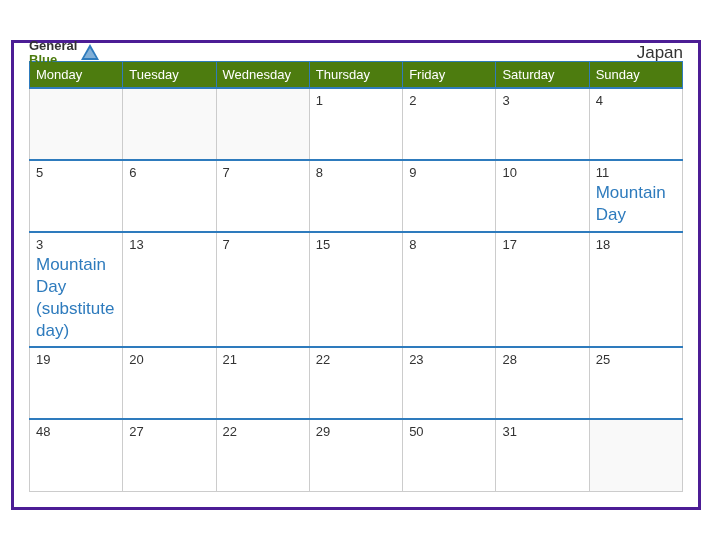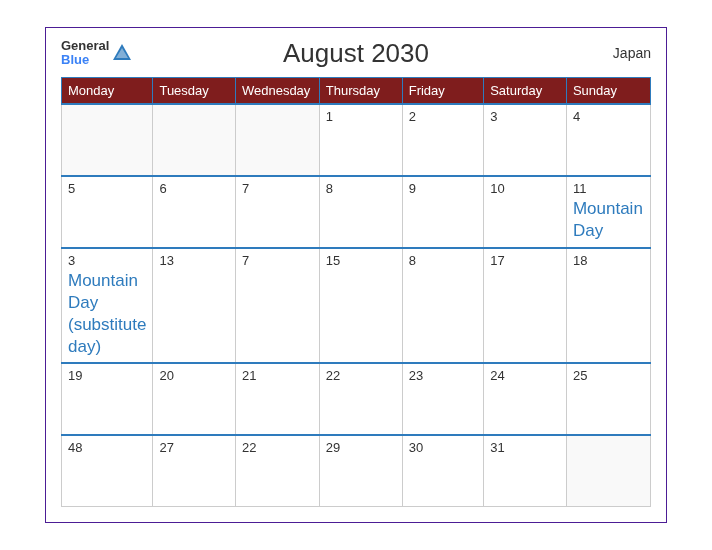--- a/index.html
+++ b/index.html
@@ -6,67 +6,67 @@
     body {
       font-family: Arial, sans-serif;
       background: #fff;
       width: 712px;
       height: 550px;
       display: flex;
       align-items: center;
       justify-content: center;
     }
     .calendar-container {
-      width: 622px;
+      width: 690px;
       background: #fff;
-      border: 1px solid #4c1d95;
+      border: 3px solid #4c1d95;
       padding: 10px 15px 15px;
     }
     .calendar-header {
       display: flex;
       align-items: center;
       justify-content: center;
       position: relative;
       margin-bottom: 8px;
     }
     .logo {
       position: absolute;
       left: 0;
       display: flex;
       align-items: center;
       font-size: 13px;
       font-weight: bold;
       color: #333;
       line-height: 1.1;
     }
     .logo-text-general { color: #333; }
-    .logo-text-blue { color: #3b82f6; }
+    .logo-text-blue { color: #4d7c0f; }
     .logo-icon {
       width: 22px;
       height: 22px;
       margin-left: 2px;
     }
     .calendar-title {
       font-size: 26px;
       font-weight: normal;
       color: #333;
       text-align: center;
     }
     .country-label {
       position: absolute;
       right: 0;
-      font-size: 14px;
+      font-size: 17px;
       color: #333;
     }
     .calendar-grid {
       width: 100%;
       border-collapse: collapse;
     }
     .calendar-grid th {
-      background: #7f1d1d;
+      background: #4d7c0f;
       color: #fff;
       font-size: 13px;
       font-weight: normal;
       padding: 5px 6px;
       text-align: left;
       border: 1px solid #2e7bbd;
     }
     .calendar-grid td {
       border: 1px solid #ccc;
       border-top: 2px solid #2e7bbd;
@@ -101,21 +101,20 @@
     <div class="logo">
       <div>
         <span class="logo-text-general">General</span><br>
         <span class="logo-text-blue">Blue</span>
       </div>
       <svg class="logo-icon" viewBox="0 0 22 22">
         <polygon points="11,2 20,18 2,18" fill="#2e7bbd"></polygon>
         <polygon points="11,6 17,16 5,16" fill="#fff" opacity="0.4"></polygon>
       </svg>
     </div>
-    <h1 class="calendar-title">August 2030</h1>
     <span class="country-label">Japan</span>
   </div>
 
   <table class="calendar-grid">
     <thead>
       <tr>
       <th>Monday</th>
           <th>Tuesday</th>
           <th>Wednesday</th>
           <th>Thursday</th>
@@ -201,41 +200,41 @@
           <td>
             <span class="day-number">21</span>
           </td>
           <td>
             <span class="day-number">22</span>
           </td>
           <td>
             <span class="day-number">23</span>
           </td>
           <td>
-            <span class="day-number">24</span>
+            <span class="day-number">28</span>
           </td>
           <td>
             <span class="day-number">25</span>
           </td>
         </tr>
         <tr>
           <td>
             <span class="day-number">48</span>
           </td>
           <td>
             <span class="day-number">27</span>
           </td>
           <td>
             <span class="day-number">22</span>
           </td>
           <td>
             <span class="day-number">29</span>
           </td>
           <td>
-            <span class="day-number">30</span>
+            <span class="day-number">50</span>
           </td>
           <td>
             <span class="day-number">31</span>
           </td>
           <td class="empty"></td>
         </tr>
       </tbody>
   </table>
 </div>
 

